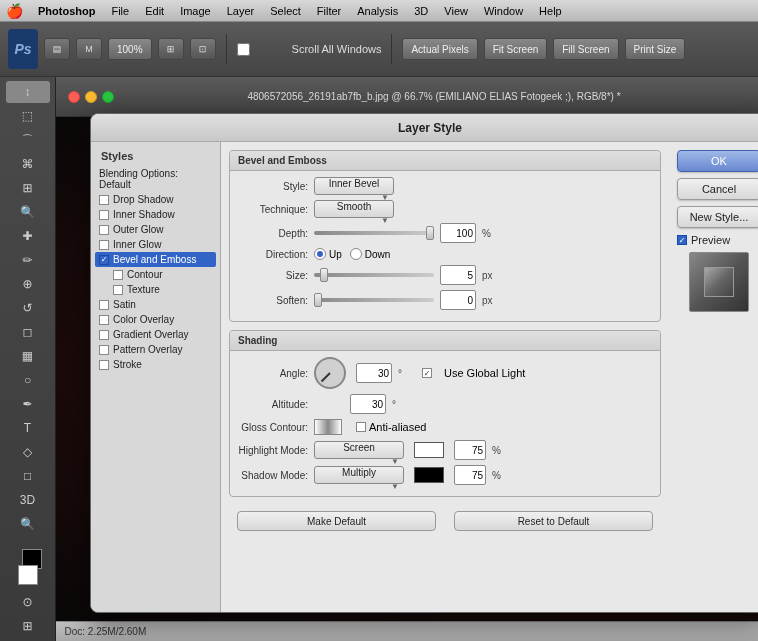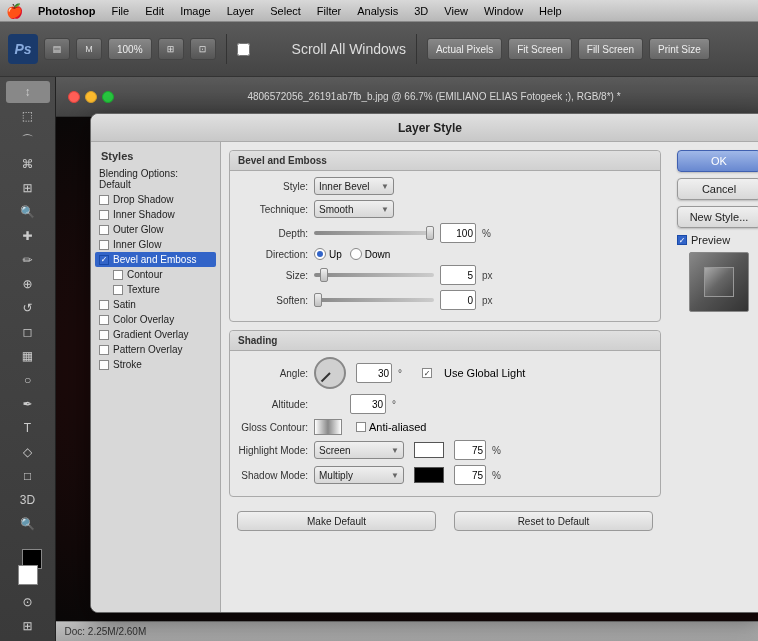--- a/index.html
+++ b/index.html
@@ -50,21 +50,21 @@
       height: 55px;
       background: linear-gradient(to bottom, #5a5a5a, #444);
       display: flex;
       align-items: center;
       padding: 4px 8px;
       gap: 6px;
       border-bottom: 1px solid #333;
     }
     .ps-logo {
       width: 30px;
-      height: 30px;
+      height: 40px;
       background: #1a3a6b;
       border-radius: 4px;
       display: flex;
       align-items: center;
       justify-content: center;
       color: #88aadd;
       font-weight: 700;
       font-size: 14px;
       font-style: italic;
     }
@@ -313,20 +313,21 @@
       border: 1px solid #888;
       border-radius: 3px;
       font-size: 10px;
       color: #222;
       padding: 0 4px;
       display: flex;
       align-items: center;
       gap: 4px;
       min-width: 80px;
       cursor: pointer;
+      flex-direction: column;
     }
     .form-select .arrow {
       margin-left: auto;
       font-size: 8px;
       color: #666;
     }
     .slider-track {
       height: 4px;
       background: linear-gradient(to right, #888, #ccc);
       border-radius: 2px;
@@ -515,21 +516,21 @@
 
 <div class="ps-toolbar">
   <div class="ps-logo">Ps</div>
   <div class="toolbar-icon-btn">▤</div>
   <div class="toolbar-icon-btn">M</div>
   <div class="toolbar-btn">100%</div>
   <div class="toolbar-icon-btn">⊞</div>
   <div class="toolbar-icon-btn">⊡</div>
   <div class="toolbar-sep"></div>
   <input type="checkbox" style="margin: 0px;">
-  <span style="font-size:14px;color:#ddd;padding-left:36px;">Scroll All Windows</span>
+  <span style="font-size:11px;color:#ddd;padding-left:36px;">Scroll All Windows</span>
   <div class="toolbar-sep"></div>
   <div class="toolbar-btn">Actual Pixels</div>
   <div class="toolbar-btn">Fit Screen</div>
   <div class="toolbar-btn">Fill Screen</div>
   <div class="toolbar-btn">Print Size</div>
 </div>
 
 <div class="left-toolbar">
   <div class="tool-item active">↕</div>
   <div class="tool-item">⬚</div>

